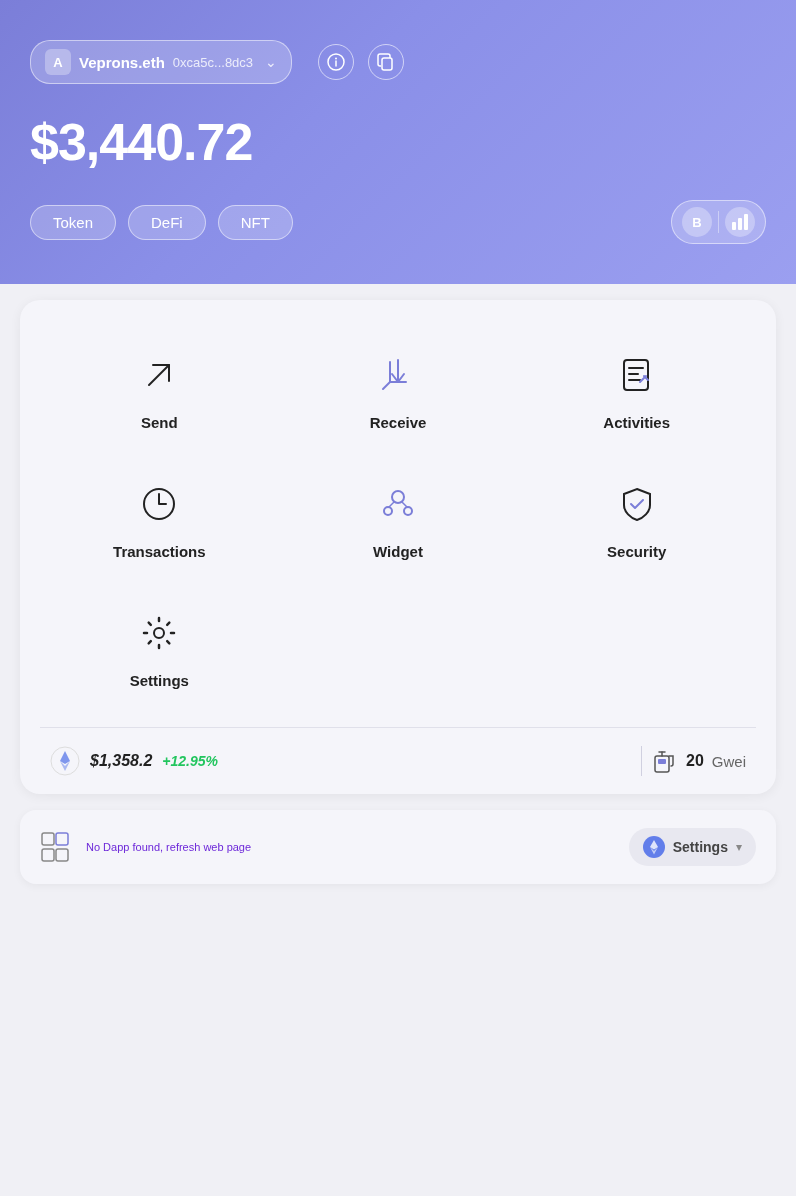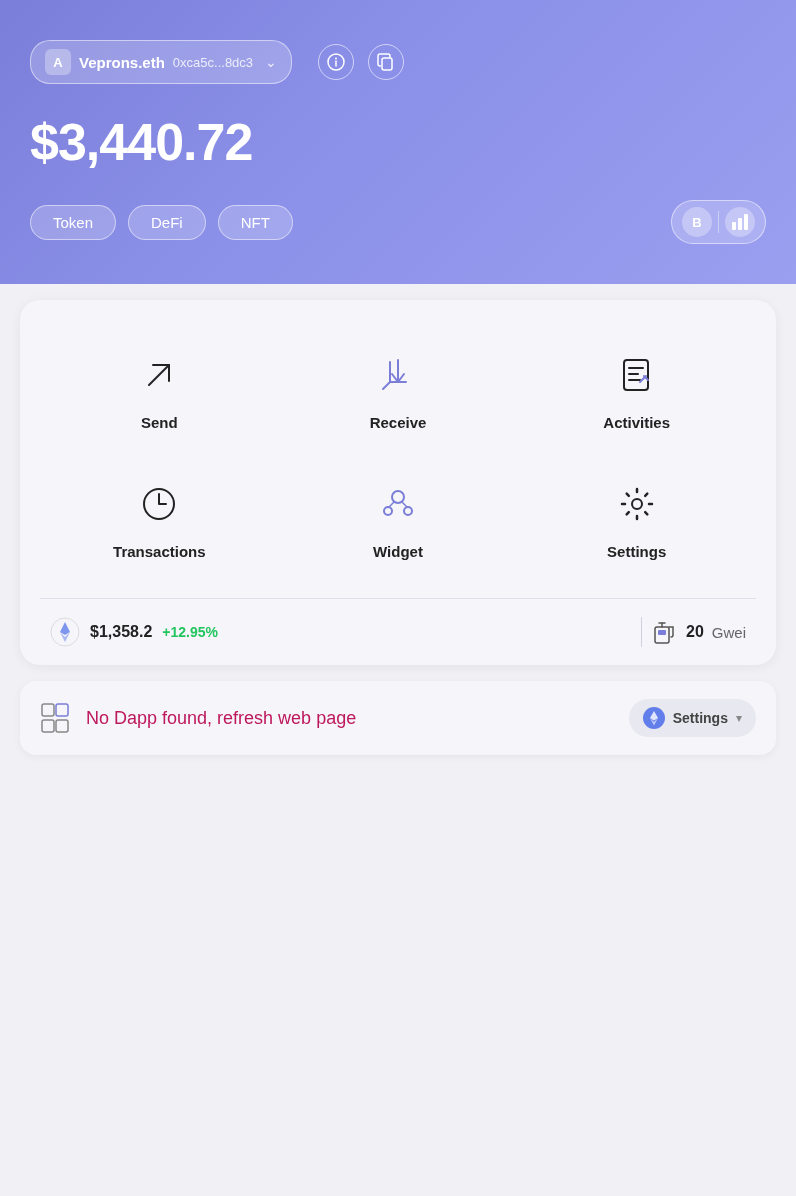--- a/index.html
+++ b/index.html
@@ -188,20 +188,21 @@
       align-items: center;
       padding: 18px 10px;
       gap: 10px;
     }
 
     .eth-price-section {
       display: flex;
       align-items: center;
       gap: 10px;
       flex: 1;
+      font-style: italic;
     }
 
     .eth-logo {
       width: 30px;
       height: 30px;
     }
 
     .eth-price {
       font-size: 16px;
       font-weight: 700;
@@ -249,22 +250,22 @@
       box-shadow: 0 2px 8px rgba(0,0,0,0.05);
     }
 
     .dapp-icon {
       width: 32px;
       height: 32px;
       flex-shrink: 0;
     }
 
     .dapp-text {
-      font-size: 18px;
-      color: #be185d;
+      font-size: 11px;
+      color: #6d28d9;
       flex: 1;
     }
 
     .network-btn {
       display: flex;
       align-items: center;
       gap: 8px;
       background: #e8e8f0;
       border-radius: 20px;
       padding: 8px 14px;
@@ -401,20 +402,29 @@
           <circle cx="23" cy="16" r="6" stroke="#7b7ed8" stroke-width="2" fill="none"></circle>
           <circle cx="13" cy="30" r="4" stroke="#7b7ed8" stroke-width="2" fill="none"></circle>
           <circle cx="33" cy="30" r="4" stroke="#7b7ed8" stroke-width="2" fill="none"></circle>
           <line x1="19" y1="21" x2="14" y2="26" stroke="#7b7ed8" stroke-width="1.5" stroke-linecap="round"></line>
           <line x1="27" y1="21" x2="32" y2="26" stroke="#7b7ed8" stroke-width="1.5" stroke-linecap="round"></line>
         </svg>
       </div>
       <span class="item-label">Widget</span>
     </div>
 
+    <div class="grid-item">
+      <div class="icon-wrapper">
+        <svg width="46" height="46" viewBox="0 0 46 46" fill="none">
+          <path d="M23 8 L36 13 L36 24 C36 31 29.5 37 23 39 C16.5 37 10 31 10 24 L10 13 Z" stroke="#222" stroke-width="2" fill="none"></path>
+          <polyline points="17,23 21,27 29,19" stroke="#7b7ed8" stroke-width="2" stroke-linecap="round" stroke-linejoin="round" fill="none"></polyline>
+        </svg>
+      </div>
+      <span class="item-label">Security</span>
+    </div>
 
     <div class="grid-item">
       <div class="icon-wrapper">
         <svg width="46" height="46" viewBox="0 0 46 46" fill="none">
           <circle cx="23" cy="23" r="5" stroke="#222" stroke-width="2" fill="none"></circle>
           <path d="M23 8 L23 11" stroke="#222" stroke-width="2.5" stroke-linecap="round"></path>
           <path d="M23 35 L23 38" stroke="#222" stroke-width="2.5" stroke-linecap="round"></path>
           <path d="M8 23 L11 23" stroke="#222" stroke-width="2.5" stroke-linecap="round"></path>
           <path d="M35 23 L38 23" stroke="#222" stroke-width="2.5" stroke-linecap="round"></path>
           <path d="M12.7 12.7 L14.8 14.8" stroke="#222" stroke-width="2.5" stroke-linecap="round"></path>

